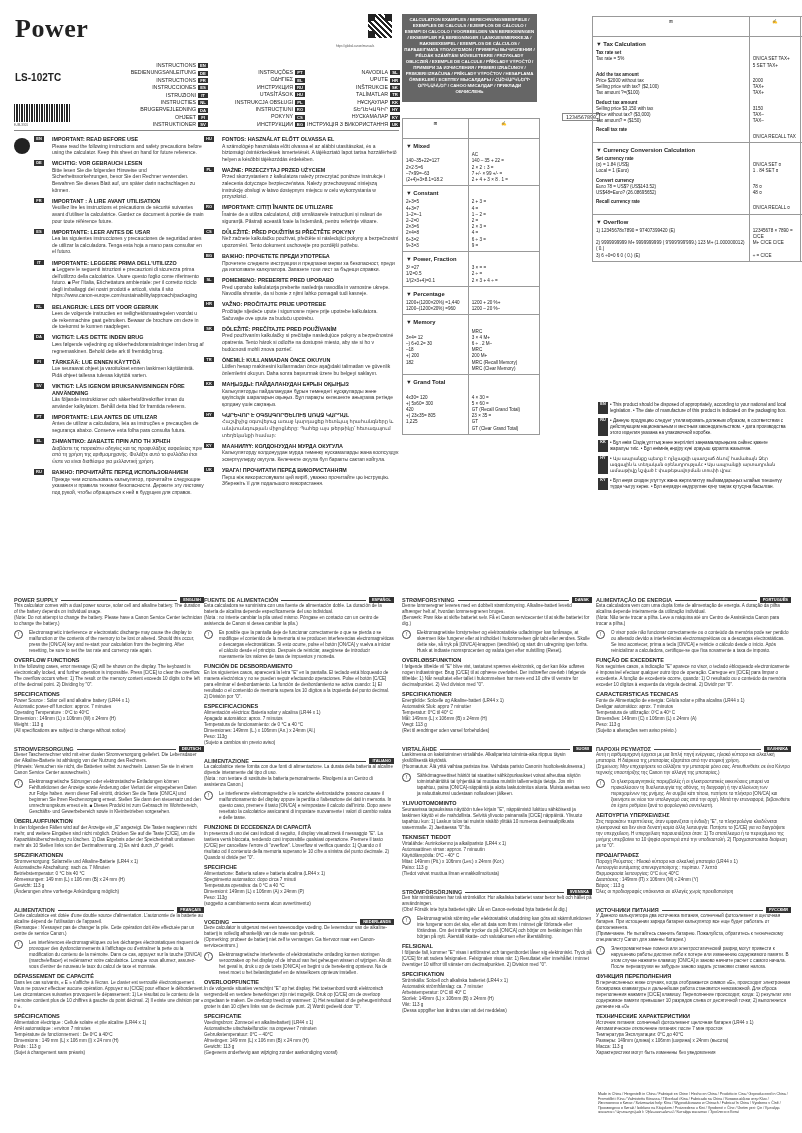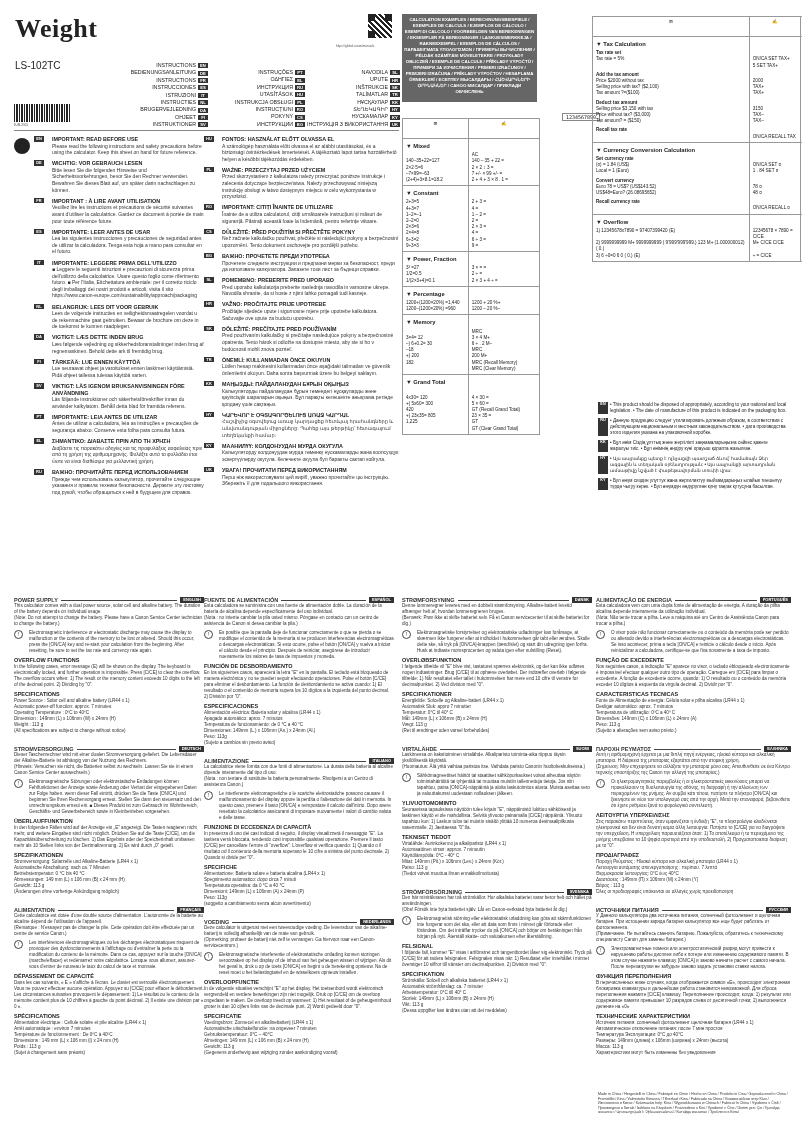--- a/index.html
+++ b/index.html
@@ -1,19 +1,19 @@
 <!DOCTYPE html>
 <html><head>
 <meta charset="utf-8">
 <style>
 *{box-sizing:border-box;margin:0;padding:0}
 body{width:802px;height:1133px;background:#fff;font-family:"Liberation Sans",sans-serif;color:#222;position:relative;overflow:hidden}
 .abs{position:absolute}
 .logo{left:15px;top:14px;font-family:"Liberation Serif",serif;font-weight:bold;font-size:26px;color:#222;letter-spacing:.5px}
-.model{left:15px;top:60px;font-size:10px;font-weight:normal}
+.model{left:15px;top:72px;font-size:10px;font-weight:bold}
 .barcode{left:14px;top:104px;width:56px;height:18px;background:repeating-linear-gradient(90deg,#222 0 1px,#fff 1px 2px,#222 2px 4px,#fff 4px 5px)}
 .barcode-num{left:14px;top:123px;font-size:3px;color:#555}
 .langlist{font-size:5.3px;line-height:7.4px;text-align:right}
 .langlist div{white-space:nowrap}
 .tag{display:inline-block;background:#333;color:#fff;font-size:4.2px;font-weight:bold;padding:0 1.5px;margin-left:2px;line-height:5px;vertical-align:middle;min-width:10px;text-align:center}
 .qr{left:368px;top:14px;width:24px;height:24px;background:
 linear-gradient(#222,#222) 0 0/7px 7px no-repeat,
 linear-gradient(#222,#222) 17px 0/7px 7px no-repeat,
 linear-gradient(#222,#222) 0 17px/7px 7px no-repeat,
 repeating-linear-gradient(45deg,#222 0 2px,#fff 2px 4px)}
@@ -37,21 +37,21 @@
 .spec-hdr .line{flex:1;height:1px;background:#444;margin:0 3px}
 .spec-hdr .lang{background:#333;color:#fff;font-size:4px;padding:0 3px}
 .warn{display:flex;margin:3px 0}
 .warn .ic{flex:none;width:9px;height:9px;border:1px solid #444;border-radius:50%;font-size:5px;text-align:center;line-height:7px;margin-right:6px}
 .disp{font-size:4.6px;line-height:6px}
 .disp .tag{margin:0 2px 0 0;font-size:3.8px}
 </style>
 </head>
 <body>
 
-<div class="abs logo">Weight</div>
+<div class="abs logo">Power</div>
 <div class="abs model">LS-102TC</div>
 <div class="abs barcode"></div>
 <div class="abs barcode-num">E-IM-3301</div>
 
 <div class="abs langlist" style="left:108px;top:62px;width:100px" id="lc1">
     <div><span>INSTRUCTIONS</span><span class="tag">EN</span></div>
     <div><span>BEDIENUNGSANLEITUNG</span><span class="tag">DE</span></div>
     <div><span>INSTRUCTIONS</span><span class="tag">FR</span></div>
     <div><span>INSTRUCCIONES</span><span class="tag">ES</span></div>
     <div><span>ISTRUZIONI</span><span class="tag">IT</span></div>

